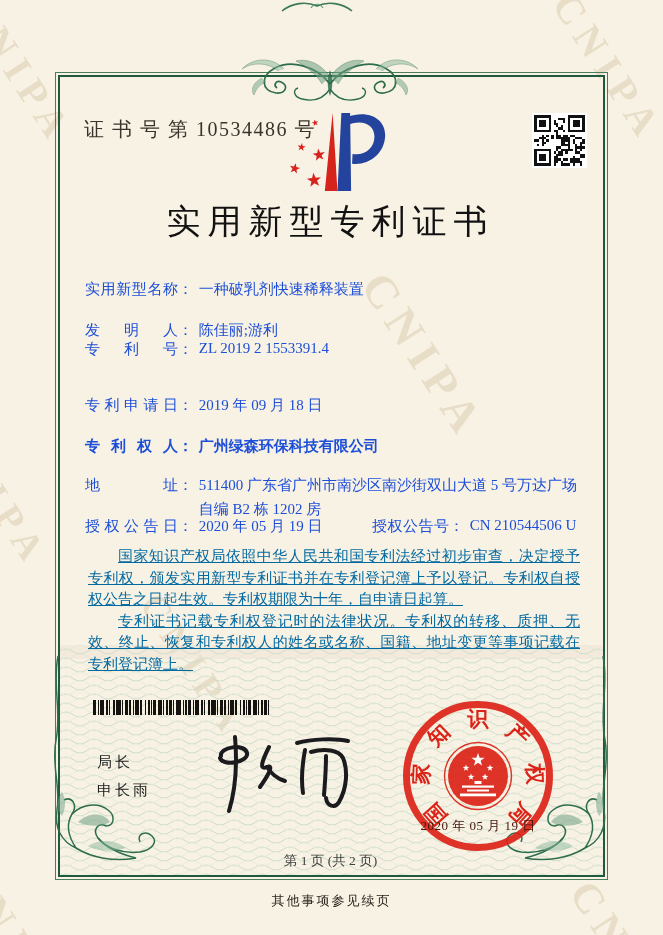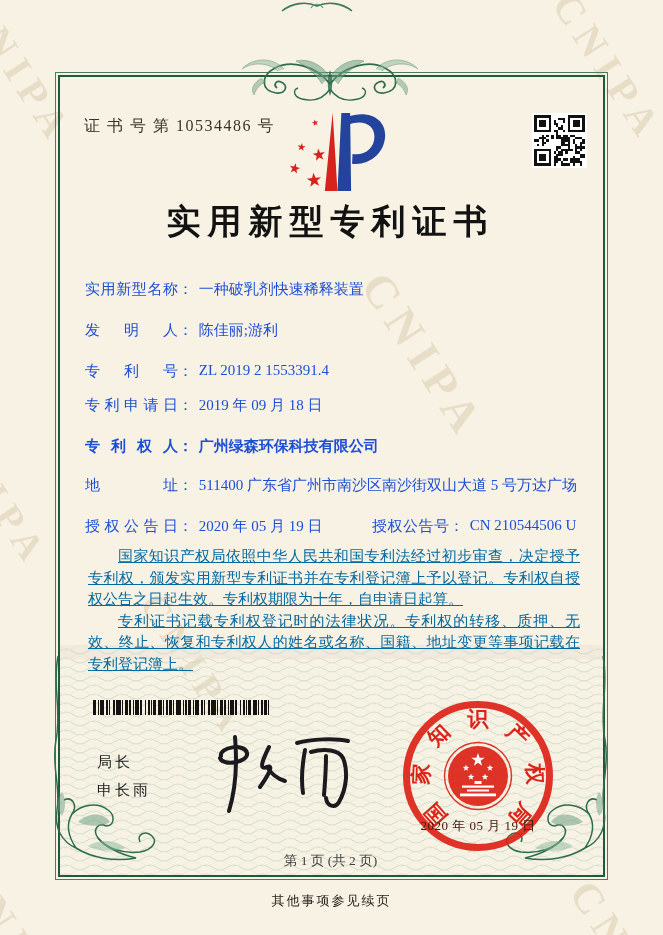--- a/index.html
+++ b/index.html
@@ -9,27 +9,27 @@
   .wm{position:absolute;font-family:"Liberation Serif",serif;font-weight:700;
       color:#d9c9ac;opacity:.5;letter-spacing:9px;transform-origin:0 0;
       transform:rotate(57deg);white-space:nowrap;z-index:1;}
   
   .frame{position:absolute;left:55px;top:72px;width:551px;height:806px;
          border:1.6px solid #4a7c60;z-index:3;}
   .frame-inner{position:absolute;inset:2px;border:2.6px solid #1f5a3e;}
   
   #guilloche{position:absolute;left:59px;top:645px;z-index:2;}
   
-  .cert-no{position:absolute;left:84px;top:116px;font-size:16px;letter-spacing:1.5px;
+  .cert-no{position:absolute;left:84px;top:116px;font-size:20px;letter-spacing:1.5px;
            color:#3a332b;z-index:5;}
   #logo{position:absolute;left:283px;top:110px;z-index:5;}
   .qr-wrap{position:absolute;left:532px;top:113px;width:55px;height:55px;background:#fff;
            z-index:5;padding:0;}
   .title{position:absolute;left:55px;top:199px;width:551px;text-align:center;
-         font-size:34px;font-weight:700;letter-spacing:7px;color:#121212;z-index:5;}
+         font-size:34px;font-weight:400;letter-spacing:7px;color:#121212;z-index:5;}
   
   .frow{position:absolute;left:85px;font-size:15px;color:#1d4ed8;white-space:nowrap;z-index:5;}
   .flabel{display:inline-block;width:93px;text-align:justify;text-align-last:justify;
           vertical-align:top;}
   .fcolon{display:inline-block;margin:0 2px 0 0;}
   .fvalue{display:inline-block;vertical-align:top;}
   .line2{display:block;margin-top:5px;}
   .pair2{position:absolute;left:253px;top:0;}
   .pair2 .flabel{width:77px;margin-left:34px;}
   
@@ -370,35 +370,35 @@
 <div class="title">实用新型专利证书</div>
 
 <div class="frow" style="top:280px;">
   <span class="flabel">实用新型名称</span><span class="fcolon">：</span>
   <span class="fvalue">一种破乳剂快速稀释装置</span>
 </div>
 <div class="frow" style="top:321px;">
   <span class="flabel">发明人</span><span class="fcolon">：</span>
   <span class="fvalue">陈佳丽;游利</span>
 </div>
-<div class="frow" style="top:362px;">
+<div class="frow" style="top:340px;">
   <span class="flabel">专利号</span><span class="fcolon">：</span>
   <span class="fvalue">ZL 2019 2 1553391.4</span>
 </div>
 <div class="frow" style="top:396px;">
   <span class="flabel">专利申请日</span><span class="fcolon">：</span>
   <span class="fvalue">2019 年 09 月 18 日</span>
 </div>
 <div class="frow" style="top:437px;font-weight:bold;">
   <span class="flabel">专利权人</span><span class="fcolon">：</span>
   <span class="fvalue">广州绿森环保科技有限公司</span>
 </div>
 <div class="frow" style="top:476px;white-space:normal;width:500px;">
   <span class="flabel">地址</span><span class="fcolon">：</span>
-  <span class="fvalue"><span>511400 广东省广州市南沙区南沙街双山大道 5 号万达广场</span></span>
+  <span class="fvalue"><span>511400 广东省广州市南沙区南沙街双山大道 5 号万达广场</span><span class="line2">自编 B2 栋 1202 房</span></span>
 </div>
 <div class="frow" style="top:517px;">
   <span class="flabel">授权公告日</span><span class="fcolon">：</span>
   <span class="fvalue">2020 年 05 月 19 日</span>
   <span class="pair2">
     <span class="flabel">授权公告号</span><span class="fcolon">：</span>
     <span class="fvalue">CN 210544506 U</span>
   </span>
 </div>
 

